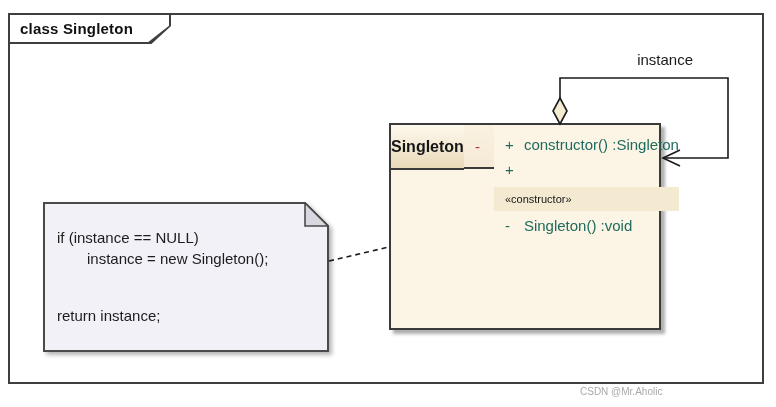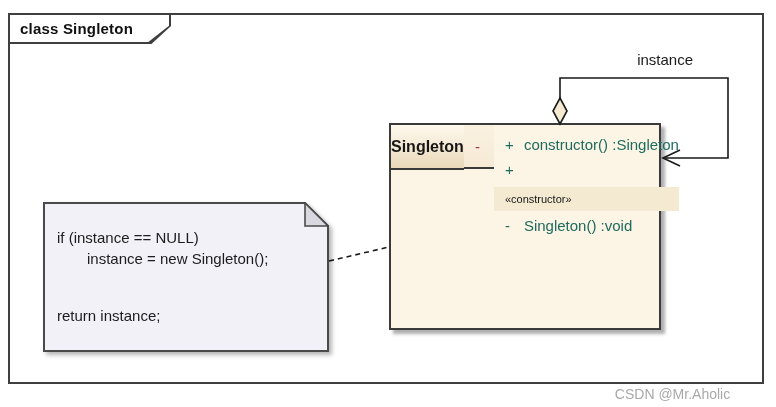--- a/index.html
+++ b/index.html
@@ -99,22 +99,22 @@
     position: absolute;
     font-size: 15px; color: #1c1c1c; white-space: nowrap;
   }
   .note-line-0 { left: 14px; top: 27px; }
   .note-line-1 { left: 35px; top: 48px; margin-left: 9px; }
   .note-line-2 { left: 14px; top: 97px; margin-top: 8px; }
 
   
   .watermark {
     position: absolute; left: 580px; top: 386px;
-    width: 185px; text-align: center;
-    font-size: 14px; color: #a9a9a9;
+    width: 185px; text-align: left;
+    font-size: 10px; color: #a9a9a9;
   }
 </style>
 </head>
 <body>
 
 <div class="canvas">
 
   <div class="frame"></div>
   <div class="frame-tab">
     <div class="frame-tab-inner">

